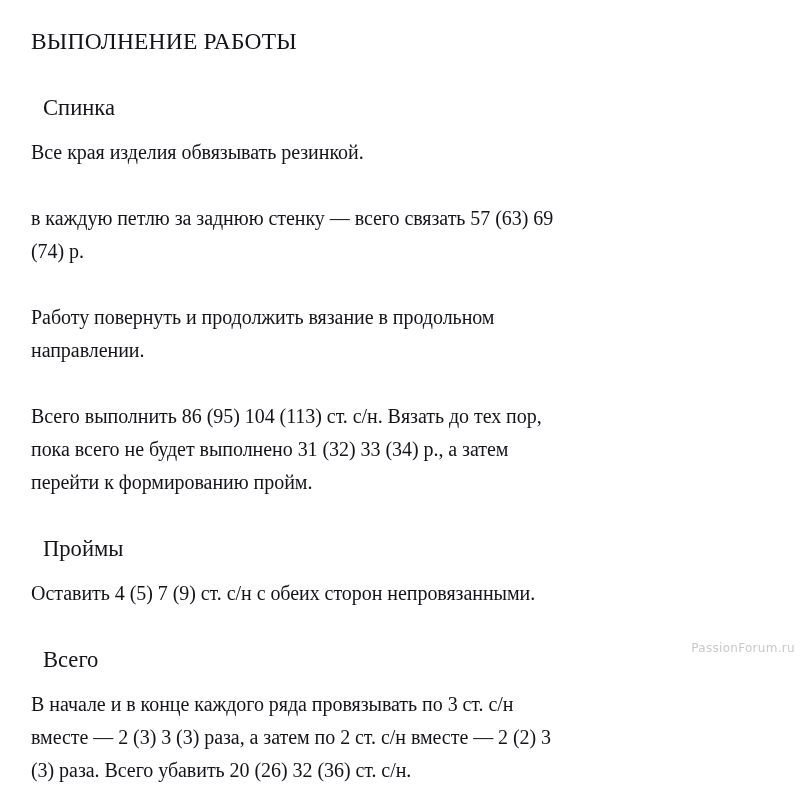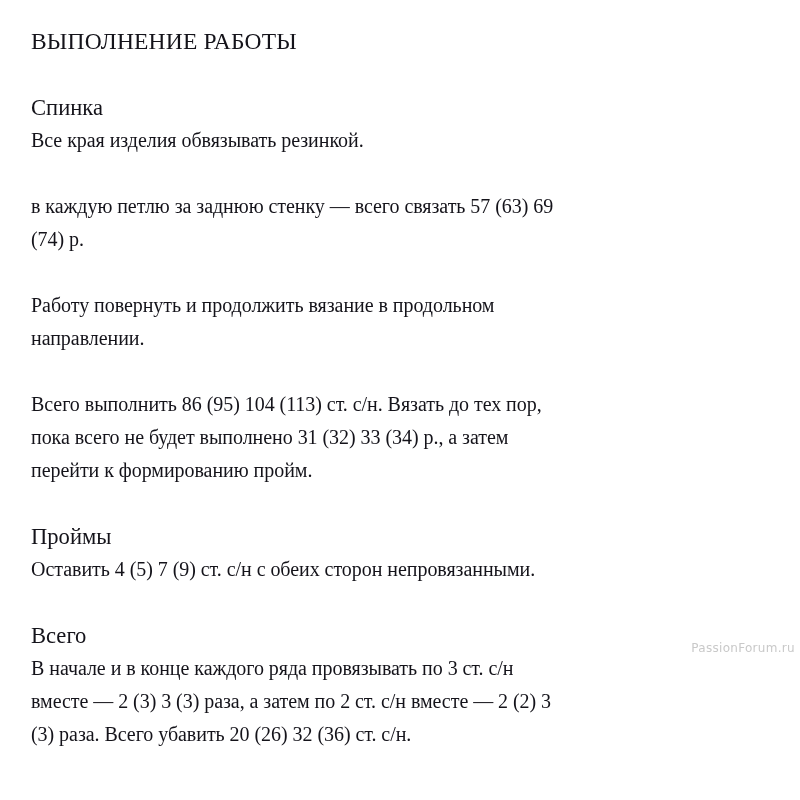--- a/index.html
+++ b/index.html
@@ -50,21 +50,21 @@
     line-height: 33px;
     margin: 0;
     padding: 0;
     white-space: nowrap;
     letter-spacing: -0.05px;
   }
 
   .heading-line {
     font-size: 22.6px;
     line-height: 33px;
-    margin: 0;
+    margin: 12px;
     white-space: nowrap;
   }
 
   .watermark {
     position: absolute;
     right: 5px;
     bottom: 5px;
     font-family: "DejaVu Sans", sans-serif;
     font-size: 12px;
     letter-spacing: 0.3px;

